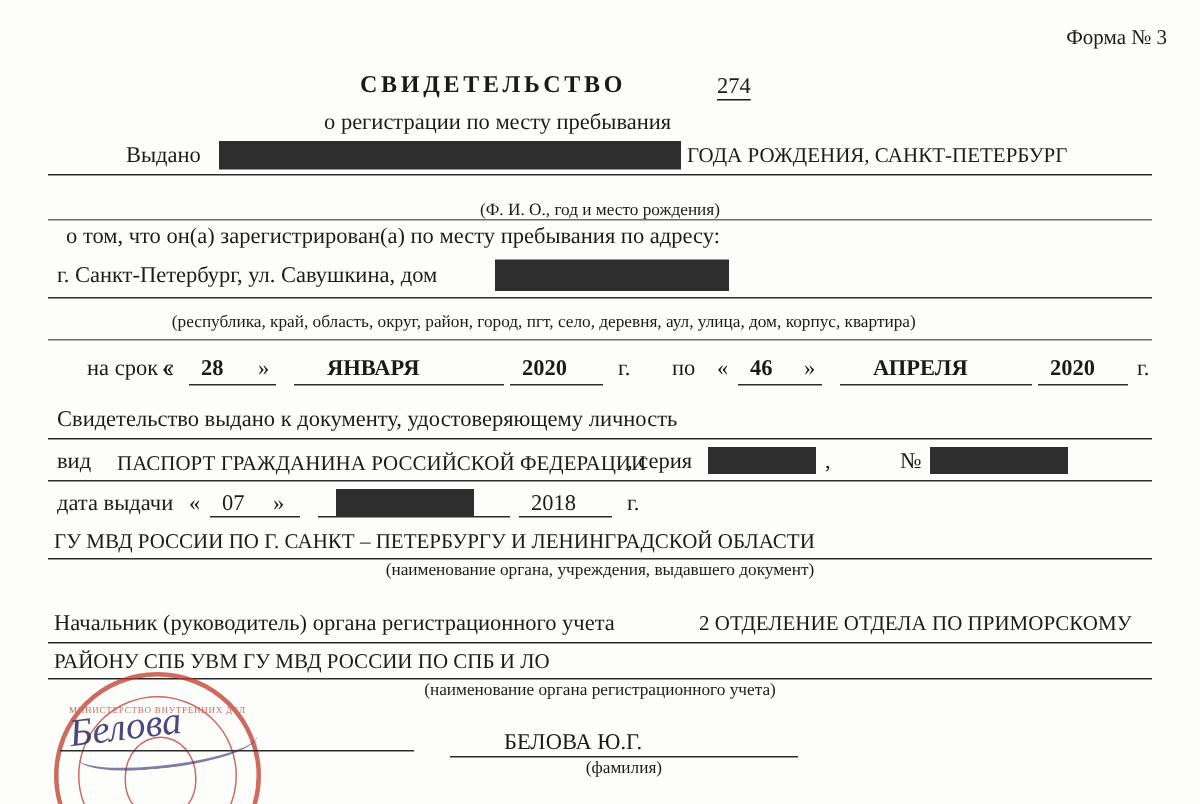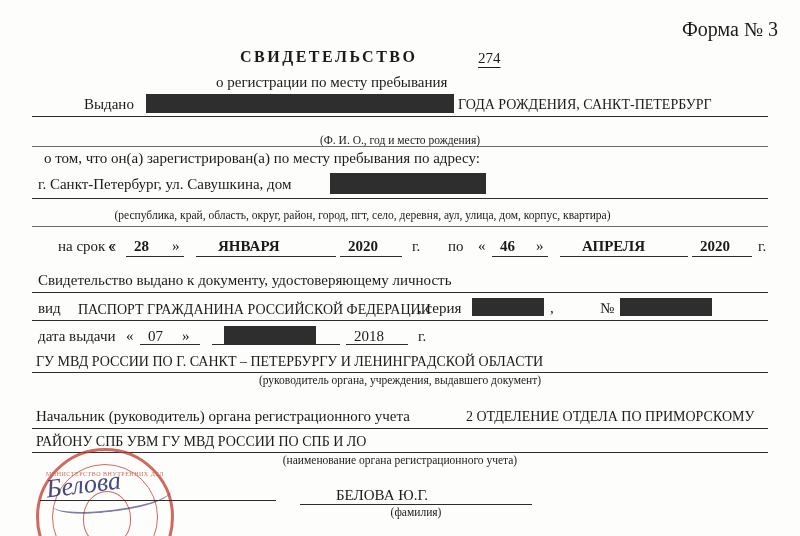--- a/index.html
+++ b/index.html
@@ -18,21 +18,21 @@
   .page {
     position: relative;
     width: 800px;
     height: 536px;
     background: #fdfdfb;
   }
   .form-no {
     position: absolute;
     right: 22px;
     top: 18px;
-    font-size: 20px;
+    font-size: 14px;
     font-family: "Liberation Serif", serif;
   }
   .title {
     position: absolute;
     left: 240px;
     top: 48px;
     font-size: 16px;
     letter-spacing: 2.5px;
     font-family: "Liberation Serif", serif;
     font-weight: bold;
@@ -218,21 +218,21 @@
   <div class="lbl" style="left:182px; top:328px;">»</div>
   <div class="rule" style="left:140px; top:344px; width:60px;"></div>
   <div class="redact" style="left:224px; top:326px; width:92px; height:18px;"></div>
   <div class="rule" style="left:212px; top:344px; width:128px;"></div>
   <div class="lbl" style="left:354px; top:328px;">2018</div>
   <div class="rule" style="left:346px; top:344px; width:62px;"></div>
   <div class="lbl" style="left:418px; top:328px;">г.</div>
 
   <div class="lbl caps" style="left:36px; top:354px;">ГУ  МВД  РОССИИ  ПО  Г. САНКТ – ПЕТЕРБУРГУ  И  ЛЕНИНГРАДСКОЙ ОБЛАСТИ</div>
   <div class="rule" style="left:32px; top:372px; width:736px;"></div>
-  <div class="cap-under" style="left:0; top:374px; width:800px;">(руководитель органа, учреждения, выдавшего документ)</div>
+  <div class="cap-under" style="left:0; top:374px; width:800px;">(наименование органа, учреждения, выдавшего документ)</div>
 
   <div class="lbl" style="left:36px; top:408px;text-align:center;">Начальник (руководитель) органа регистрационного учета</div>
   <div class="lbl caps" style="left:466px; top:409px;">2 ОТДЕЛЕНИЕ ОТДЕЛА  ПО ПРИМОРСКОМУ</div>
   <div class="rule" style="left:32px; top:428px; width:736px;"></div>
 
   <div class="lbl caps" style="left:36px; top:434px;">РАЙОНУ СПБ УВМ  ГУ  МВД РОССИИ  ПО СПБ  И  ЛО</div>
   <div class="rule" style="left:32px; top:452px; width:736px;"></div>
   <div class="cap-under" style="left:0; top:454px; width:800px;">(наименование органа регистрационного учета)</div>
 
   <div class="stamp">

